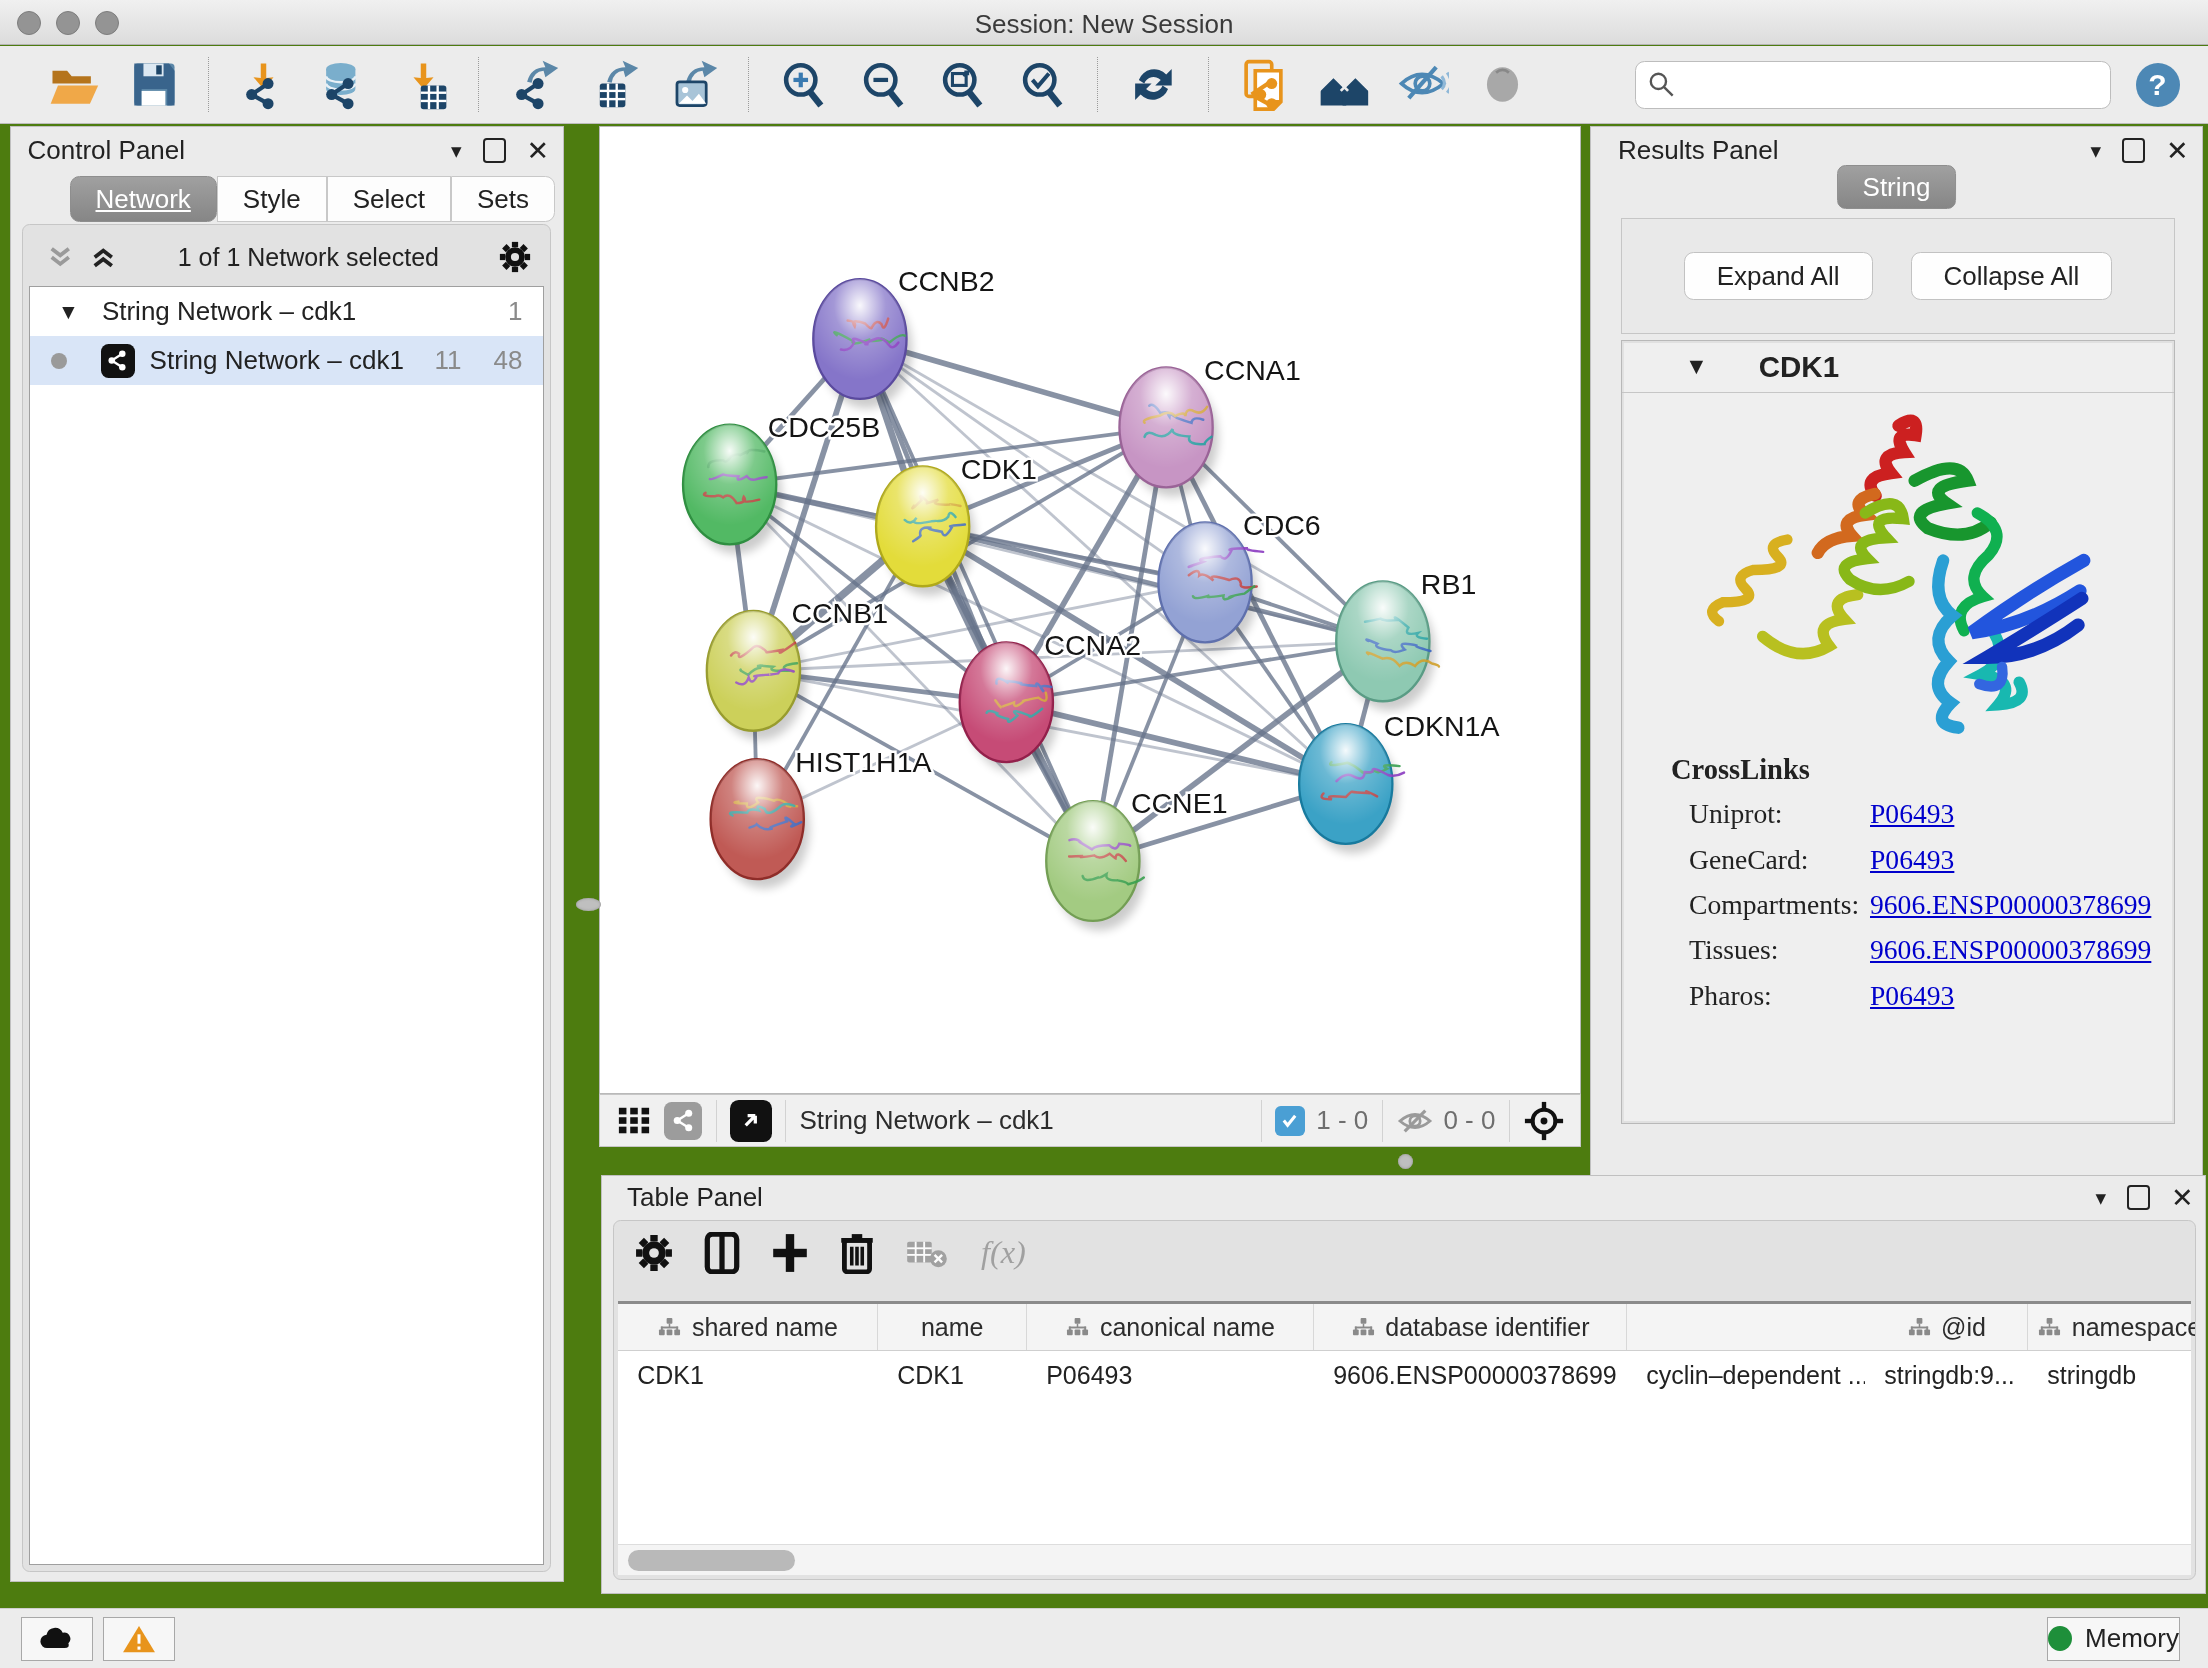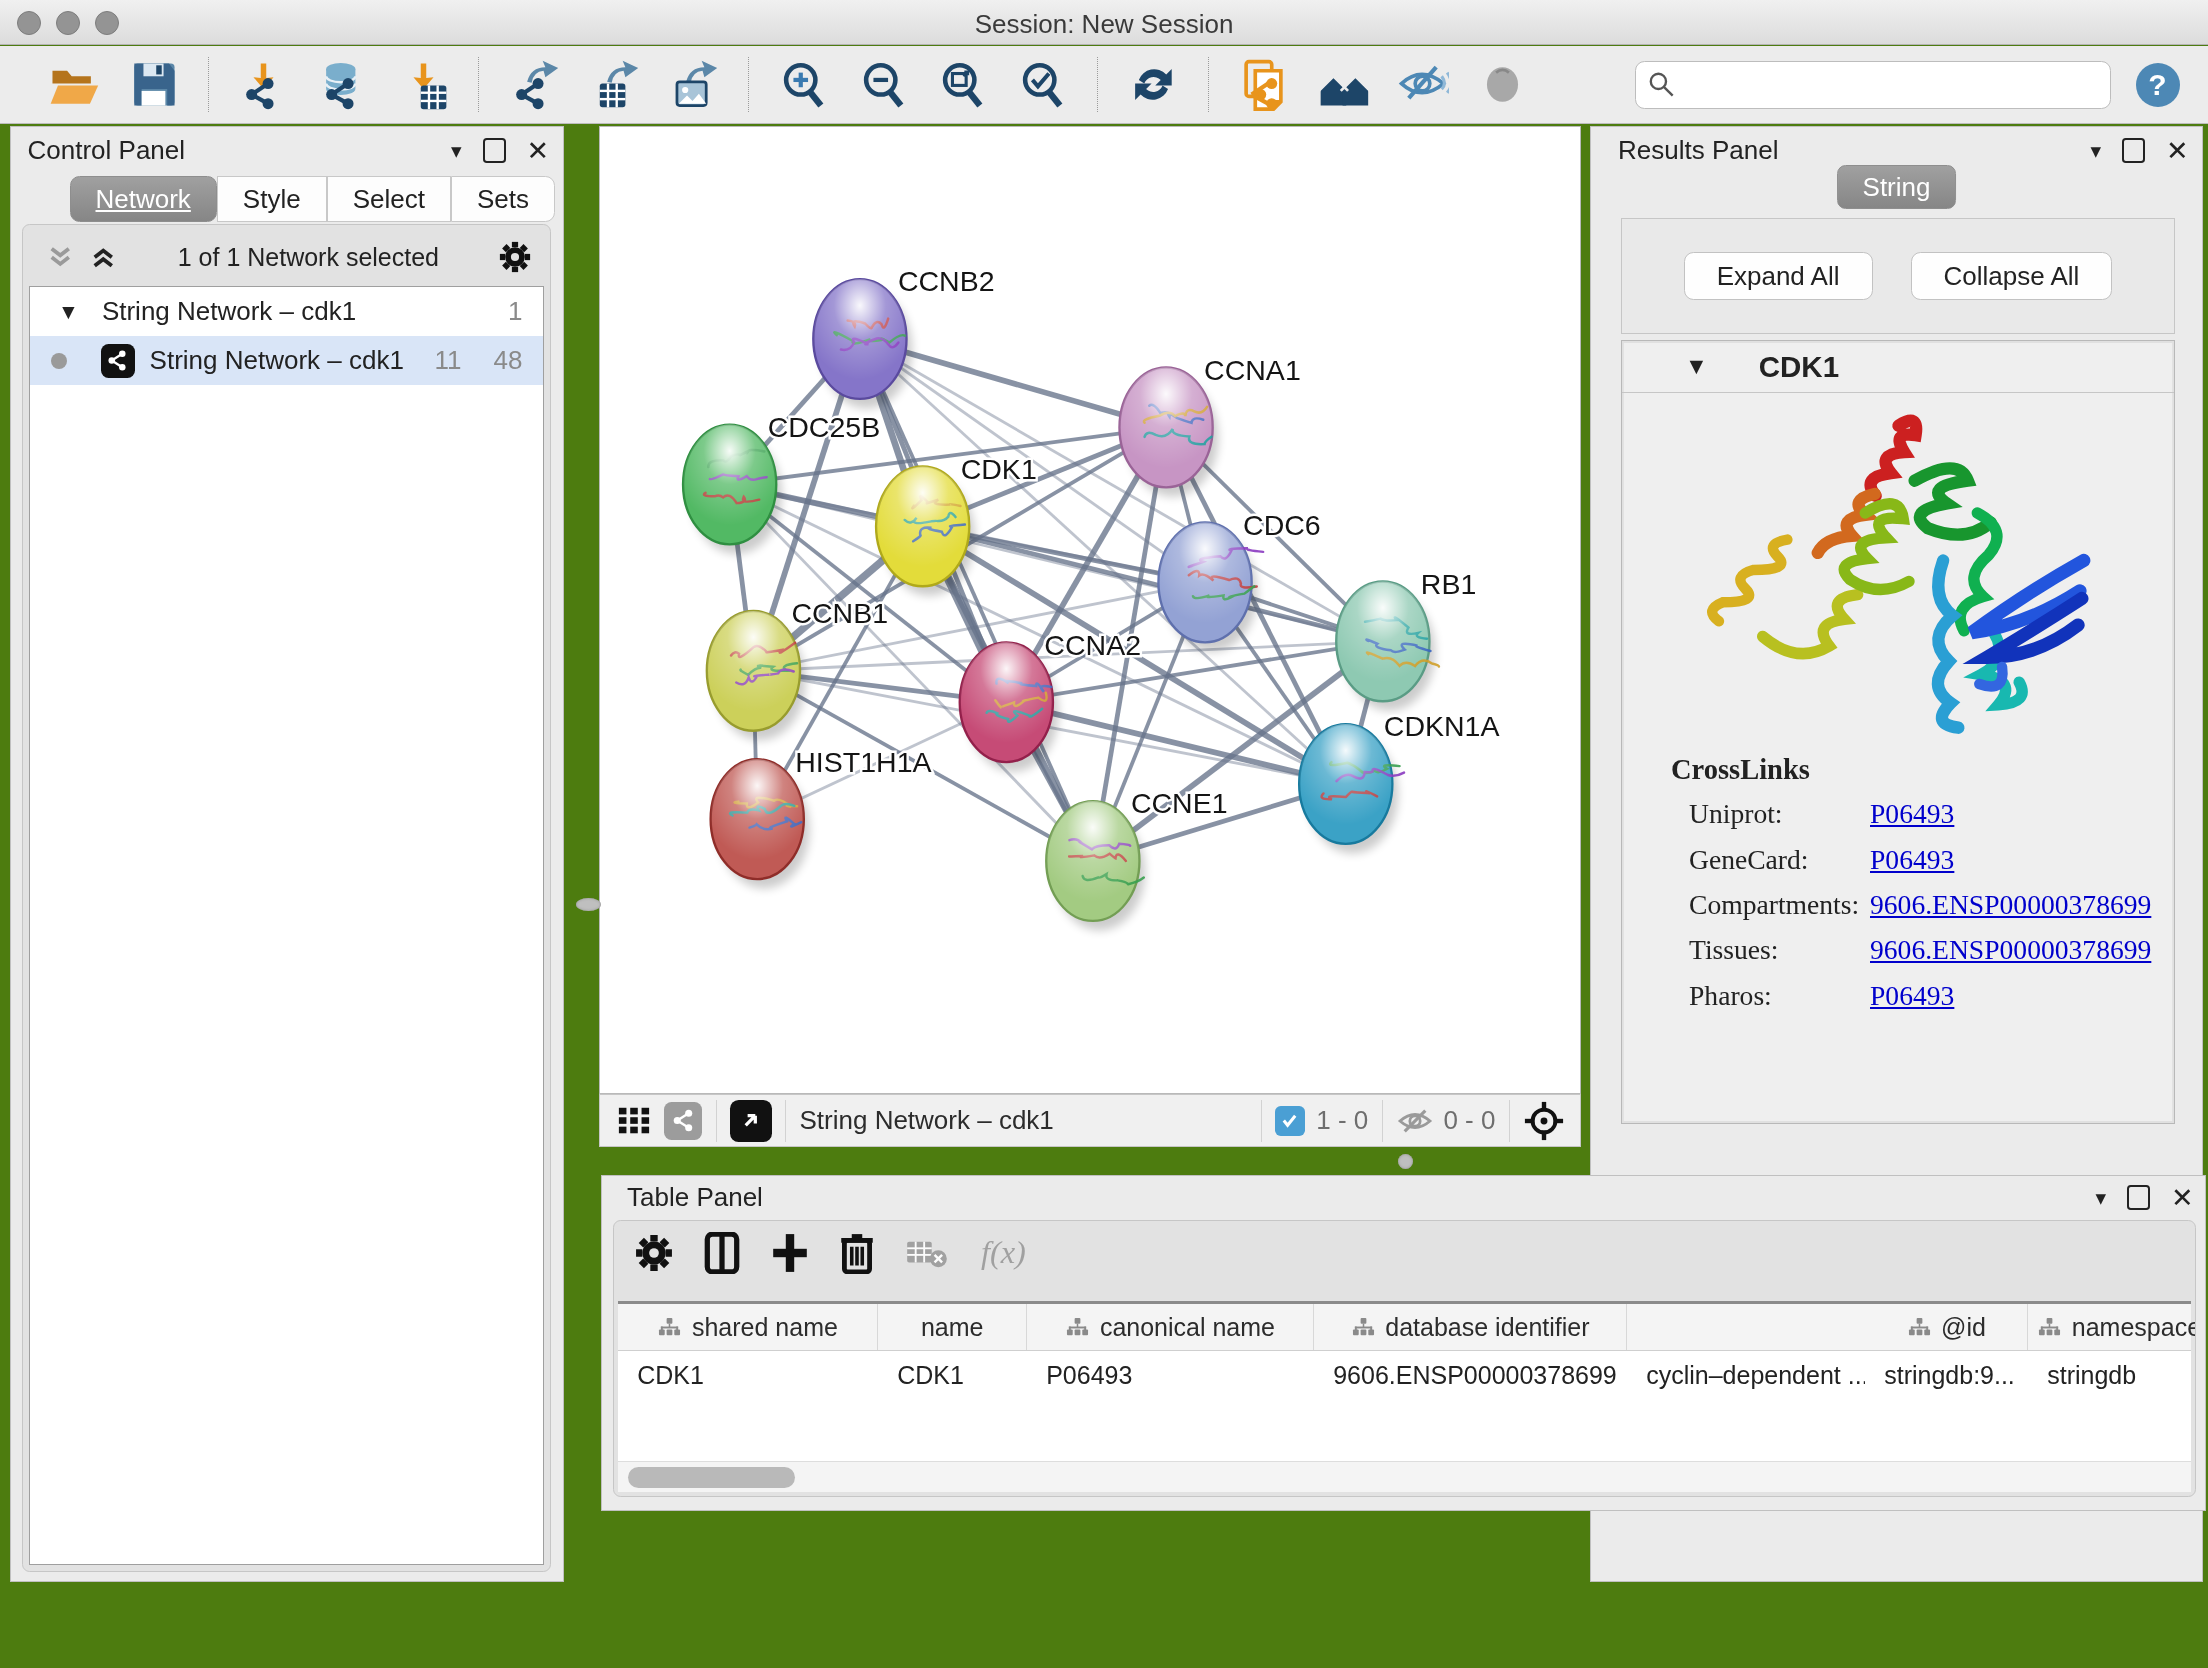--- a/index.html
+++ b/index.html
@@ -64,21 +64,21 @@
   .rcard{position:absolute;left:30px;right:27px;top:213px;height:782px;background:#efefef;
     border:1.9px solid #b8b8b8;box-shadow:inset 0 0 0 1.9px #e0e0e0;}
   .rcardhead{height:51px;border-bottom:1.9px solid #c6c6c6;display:flex;align-items:center;}
   .rdesc{font-size:26px;padding:15px 19px 0 15px;}
   .xlinks{font-family:"Liberation Serif","DejaVu Serif",serif;}
   .xlt{font-size:28.5px;font-weight:bold;padding:13.3px 0 5.7px 49px;}
   .xlrow{display:flex;font-size:27.6px;padding:6.7px 0 6.7px 67px;}
   .xlrow .lab{width:181px;flex:none;}
   .xlrow a{color:#0000cc;text-decoration:underline;}
   
-  .tpanel{position:absolute;left:601px;top:1175px;width:1605px;height:336px;background:#ebebeb;
+  .tpanel{position:absolute;left:601px;top:1175px;width:1605px;height:419px;background:#ebebeb;
     border:1.9px solid #c0c0c0;box-sizing:border-box;}
   .tpanel .phead{position:absolute;left:25px;top:5.7px;right:11.4px;display:flex;align-items:center;}
   .tinner{position:absolute;left:11.4px;top:44px;right:9.5px;bottom:13.3px;background:#e2e2e2;
     border:1.9px solid #c6c6c6;border-radius:7.6px;overflow:hidden;}
   .ttools{height:63px;display:flex;align-items:center;padding-left:21px;gap:30px;}
   .tblarea{position:absolute;left:3.8px;right:3.8px;top:80px;bottom:3.8px;background:#fff;border-top:3.8px solid #8a8a8a;}
   .thead{display:flex;height:46px;background:#f4f4f4;border-bottom:1.9px solid #cfcfcf;}
   .th{display:flex;align-items:center;justify-content:center;gap:9.5px;font-size:25px;color:#2c2c2c;
     border-right:1.9px solid #d8d8d8;box-sizing:border-box;overflow:hidden;white-space:nowrap;flex:none;}
   .trowd{display:flex;height:48px;}
@@ -824,15 +824,33 @@
             </div>
           </div>
         <div class="hscroll">
           <div class="hthumb"></div>
         </div>
       </div>
     </div>
   </div>
 
 
+  <div class="statusbar">
+    <span class="sbtn" style="left:21px;width:72px;">
+      <svg width="38" height="27" viewBox="0 0 40 28">
+          <path d="M10 24 a7 7 0 0 1 -1 -14 a9 9 0 0 1 17 -2 a6.5 6.5 0 0 1 6 11 q2 5 -4 5 Z" fill="#111"></path>
+        </svg>
+    </span>
+    <span class="sbtn" style="left:103px;width:72px;">
+      <svg width="34" height="30" viewBox="0 0 36 32">
+          <path d="M18 2 L35 30 H1 Z" fill="#e8941c"></path>
+          <rect x="16.4" y="11" width="3.2" height="10" fill="#fff"></rect>
+          <rect x="16.4" y="24" width="3.2" height="3.4" fill="#fff"></rect>
+        </svg>
+    </span>
+    <span class="sbtn" style="left:2047px;width:133px;">
+      <span class="memdot"></span>
+      <span style="font-size:26px;">Memory</span>
+    </span>
+  </div>
 
 </div>
 
 
 </body></html>

